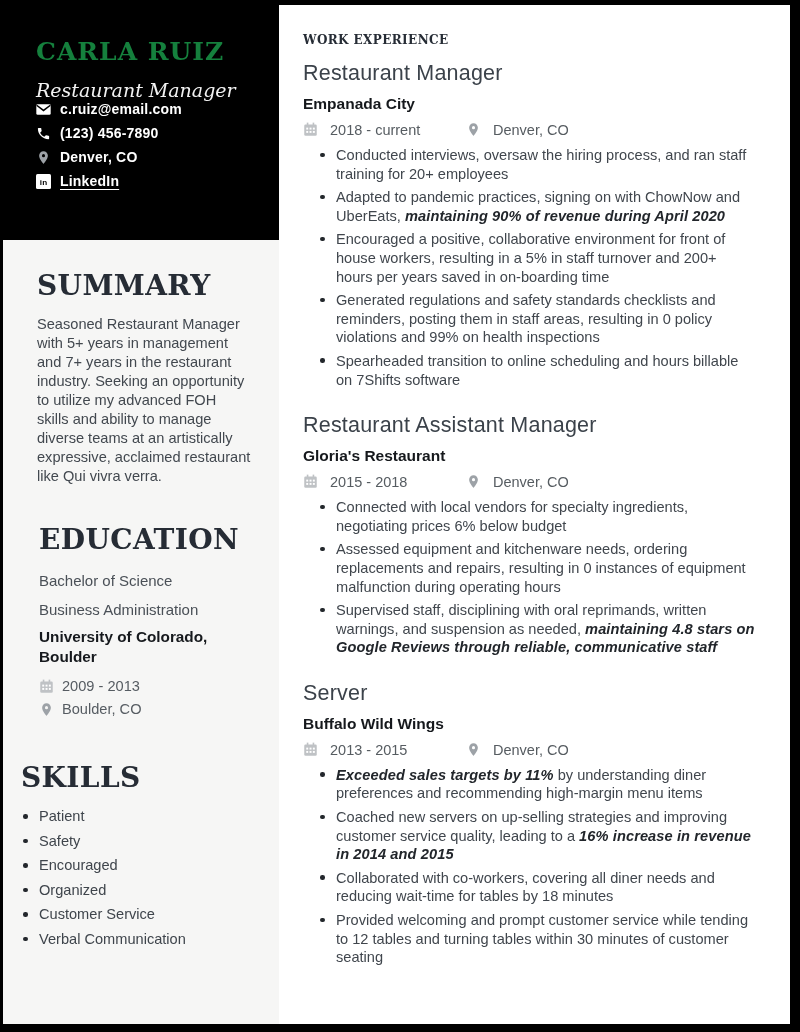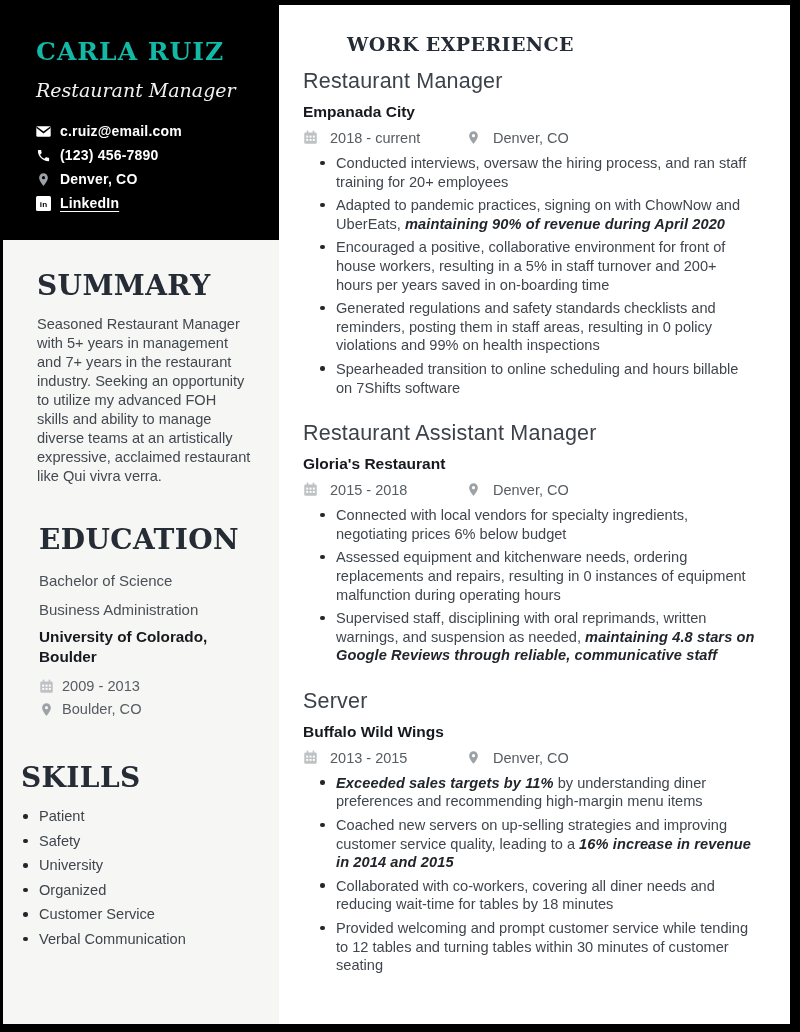--- a/index.html
+++ b/index.html
@@ -19,29 +19,29 @@
   
   .sidebar { width:276px; flex-shrink:0; background:#f6f6f5; }
   .id-block {
     background:#000; color:#fff;
     height:235px;
     padding:32px 26px 0 33px;
   }
   .name {
     font-family:"DejaVu Serif", serif;
     font-size:25px; font-weight:700;
-    letter-spacing:1px; color:#14b8a6;
+    letter-spacing:1px; color:#15803d;
   }
   .headline {
     font-family:"DejaVu Serif", serif;
     font-style:italic; font-weight:400;
     font-size:19px; color:#f2f2f2;
     margin-top:13px;
   }
-  .contacts { list-style:none; margin-top:22px; }
+  .contacts { list-style:none; }
   .contacts li { display:flex; align-items:center; gap:9px; margin-bottom:8px; font-size:14px; font-weight:700; letter-spacing:0.2px; }
   .contacts .icon { color:#fff;justify-content:flex-end; }
   .contacts .link { text-decoration:underline; text-underline-offset:3px; cursor:pointer; }
   .icon { display:inline-flex; width:15px; height:15px; flex-shrink:0; }
   .icon svg { display:block; width:100%; height:100%; }
   .icon.calendar-icon { color:#bfc2c5; }
   .icon.location-icon { color:#9da2a7; }
 
   .side-section { padding:0 28px 0 34px; }
   .serif-h {
@@ -60,21 +60,21 @@
   .school { font-size:15.3px; font-weight:700; color:#16191d; line-height:20px; margin-top:5px; }
   .edu-meta { list-style:none; margin-top:11px; }
   .edu-meta li { display:flex; align-items:center; gap:8px; font-size:14.6px; color:#565c62; margin-bottom:7px; }
   .skills-sec { margin-top:44px;padding-left:18px; }
   .skills { list-style:none; margin-top:14px; }
   .skills li { position:relative; padding-left:18px; font-size:14.6px; color:#3f454c; margin-bottom:8.5px; }
   .skills li::before { content:""; position:absolute; left:2px; top:6px; width:4.5px; height:4.5px; border-radius:50%; background:#23272c; }
 
   
   .main { flex:1; padding:28px 33px 0 24px; background:#fff; }
-  .main-h { font-size:19px; letter-spacing:0.4px;margin-left:44px; }
+  .main-h { font-size:12px; letter-spacing:0.4px; }
   .job-title { font-size:21.5px; font-weight:400; color:#3b424a; margin-top:24px; letter-spacing:0.2px; }
   .job:first-of-type .job-title { margin-top:14px; }
   .company { font-size:15.5px; font-weight:700; color:#15181c; margin-top:9px; }
   .jmeta { display:flex; align-items:center; margin-top:9px; font-size:14.5px; color:#565c61; }
   .jmeta .group { display:flex; align-items:flex-start; gap:12px; }
   .jmeta .group:first-child { width:163px; }
   .bullets { list-style:none; margin-top:8px; }
   .bullets li { position:relative; padding-left:33px; font-size:14.6px; line-height:18.6px; color:#40464d; margin-bottom:5px; }
   .bullets li::before { content:""; position:absolute; left:17px; top:6.5px; width:4.5px; height:4.5px; border-radius:50%; background:#23272c; }
   .em { font-weight:700; font-style:italic; color:#22262b; letter-spacing:0.1px; }
@@ -166,21 +166,21 @@
             <span>Boulder, CO</span>
           </li>
         </ul>
     </section>
 
     <section class="side-section skills-sec">
       <h2 class="serif-h">SKILLS</h2>
       <ul class="skills">
           <li>Patient</li>
           <li>Safety</li>
-          <li>University</li>
+          <li>Encouraged</li>
           <li>Organized</li>
           <li>Customer Service</li>
           <li>Verbal Communication</li>
         </ul>
     </section>
   </aside>
 
   <main class="main">
     <h2 class="serif-h main-h">WORK EXPERIENCE</h2>
     <div id="jobs">

